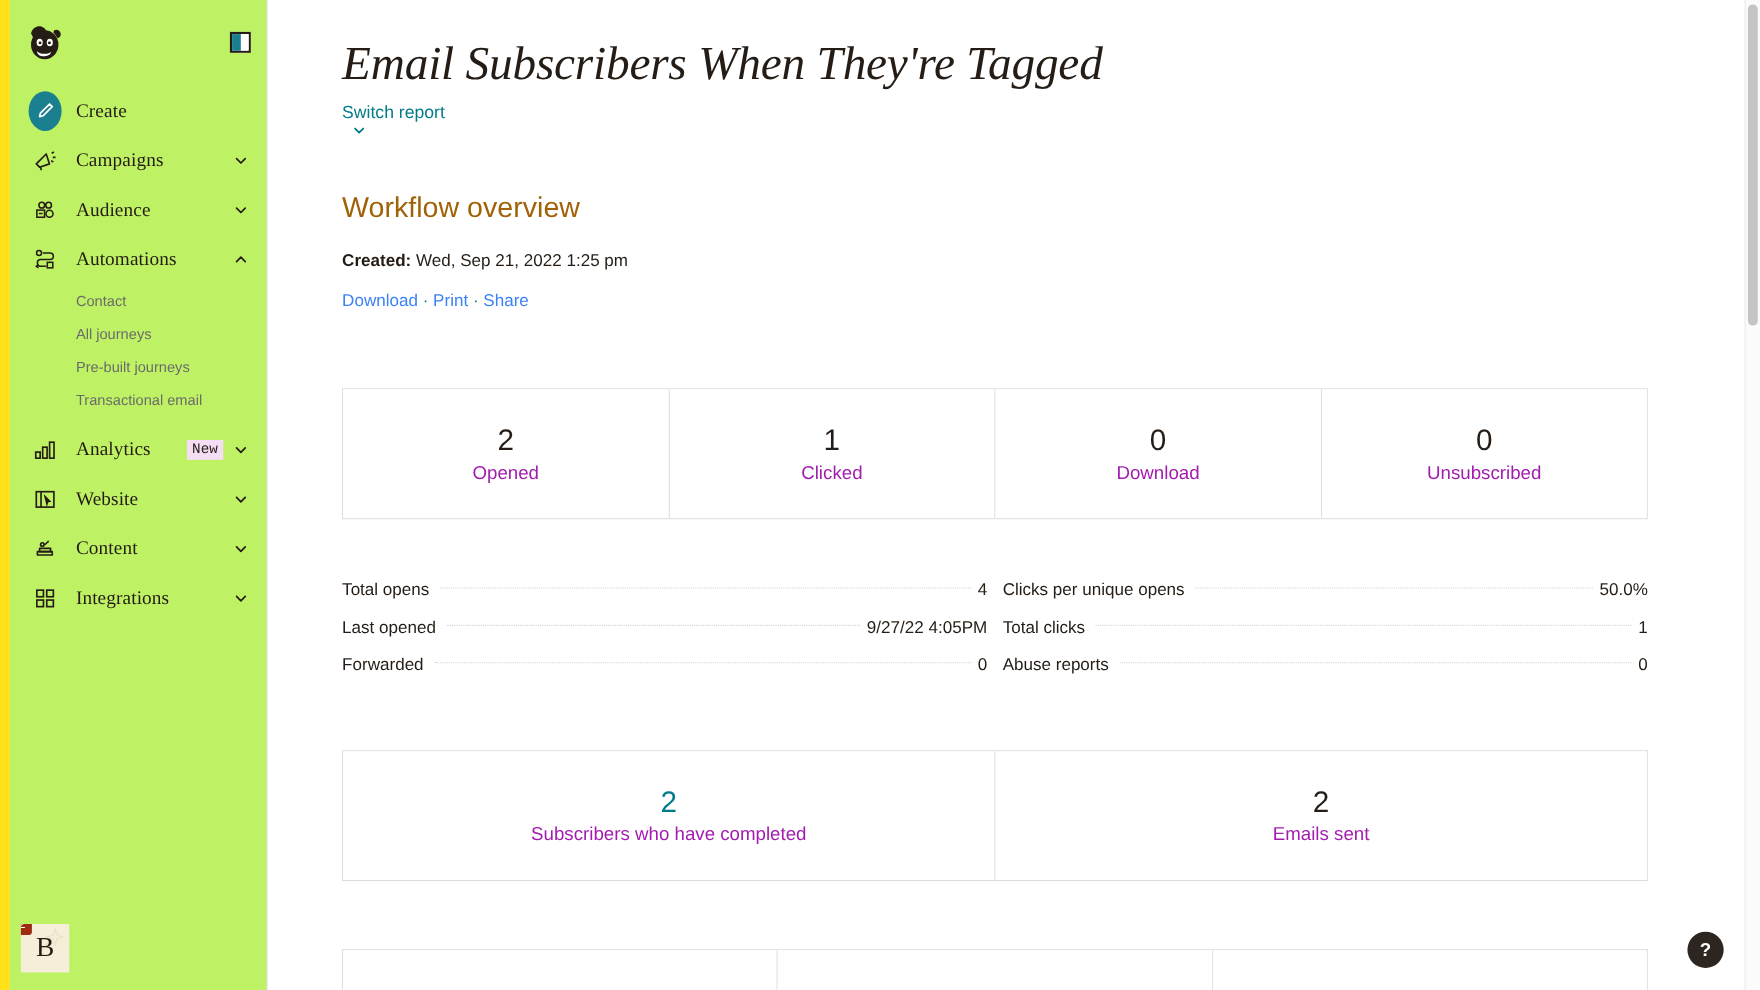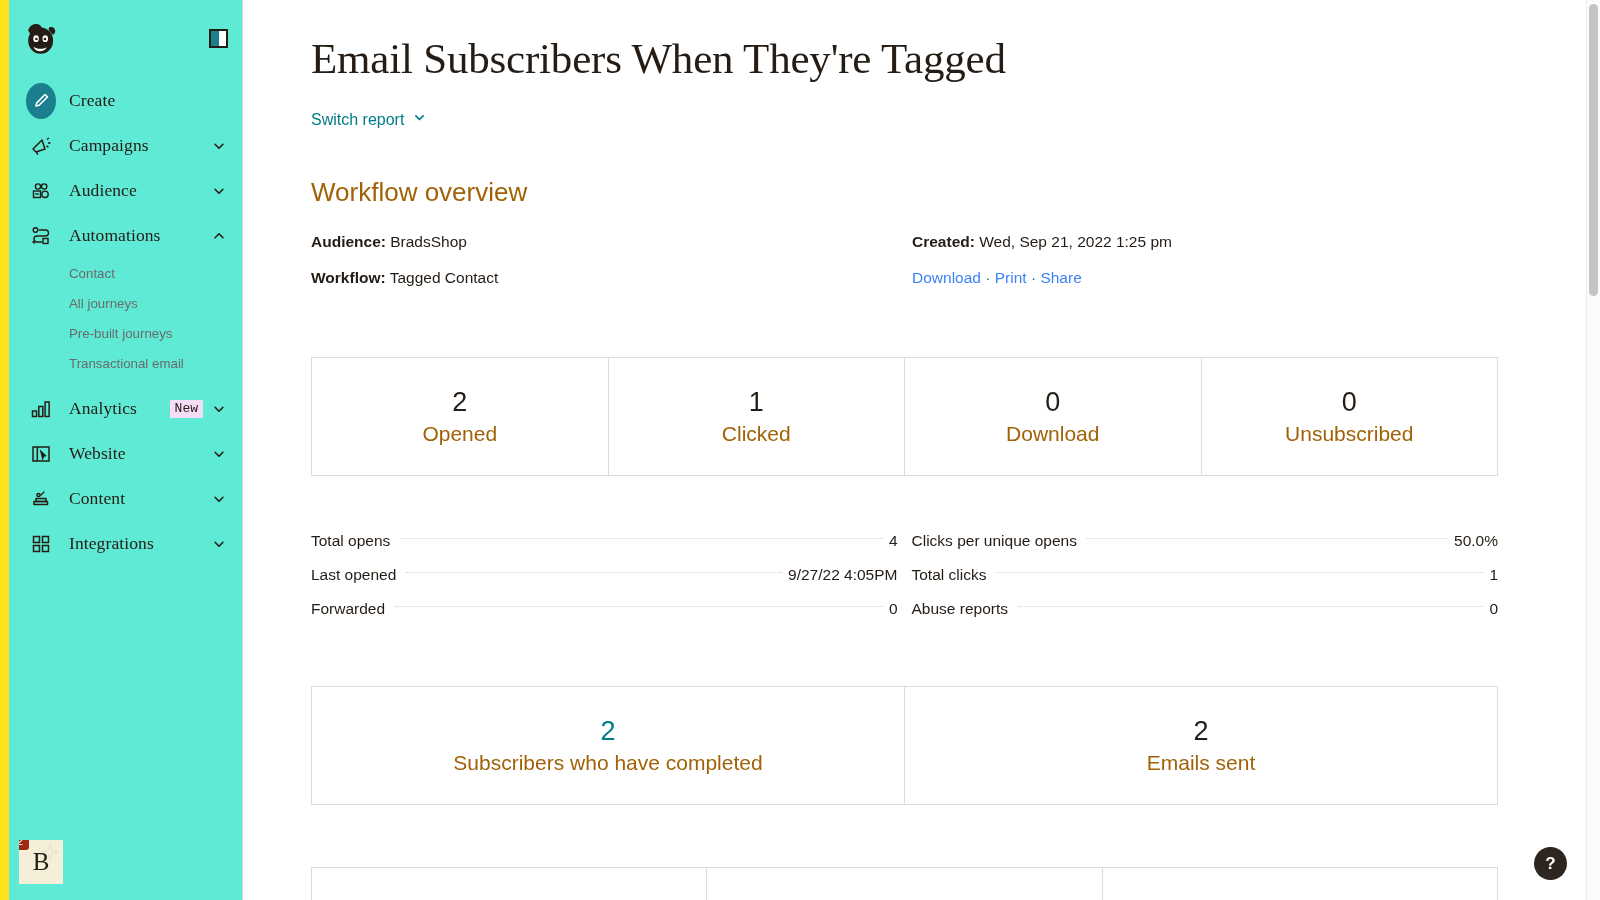--- a/index.html
+++ b/index.html
@@ -15,21 +15,21 @@
   .yellow-strip {
     width: 9px; height: 900px;
     background: #ffe01b;
     flex: 0 0 9px;
   }
 
   
   .sidebar {
     width: 243px; height: 900px;
     flex: 0 0 234px;
-    background: #5eead4;
+    background: #bef264;
     border-right: 1px solid #d9d9d9;
     position: relative;
   }
   .sb-top {
     height: 76px;
     display: flex; align-items: center;
     justify-content: space-between;
     padding: 0 14px 0 10px;
   }
   .mc-logo { width: 42px; height: 42px; }
@@ -144,27 +144,29 @@
     padding: 36px 95px 0 68px;
     max-width: 1350px;
   }
   .page-title {
     font-family: "Liberation Serif", serif;
     font-size: 43px;
     font-weight: 400;
     color: #241c15;
     letter-spacing: -0.2px;
     line-height: 1.08;
+    font-style: italic;
   }
   .switch-report {
-    margin-top: 29px;
+    margin-top: 12px;
     display: inline-flex; 
     color: #007c89;
     font-size: 16px;
     cursor: pointer;
+    flex-direction: column;
   }
   .switch-report .chev2 {
     margin-left: 9px; width: 13px; height: 13px;
   }
 
   .section-title {
     font-family: "Liberation Sans", sans-serif;
     font-size: 26px;
     font-weight: 400;
     color: #a16207;
@@ -208,22 +210,22 @@
   .card:last-child { border-right: none; }
   .card .big {
     font-size: 27px;
     color: #241c15;
     font-weight: 400;
     line-height: 1.05;
     margin-bottom: 6px;
   }
   .card .big.teal { color: #007c89; }
   .card .cap {
-    font-size: 21px;
-    color: #a16207;
+    font-size: 17px;
+    color: #a21caf;
   }
 
   
   .stats {
     display: flex;
     margin-top: 48px;
     gap: 14px;
   }
   .stats-col { flex: 1; min-width: 0; }
   .stat-row {
@@ -490,30 +492,20 @@
         <span class="chev2">
           <svg viewBox="0 0 16 16" width="13" height="13" fill="none" stroke="#007c89" stroke-width="2" stroke-linecap="round" stroke-linejoin="round">
               <path d="M3.5 6l4.5 4.5L12.5 6"></path>
             </svg>
         </span>
       </div>
 
       <h2 class="section-title">Workflow overview</h2>
 
       <div class="meta-grid">
-        <div class="meta-col">
-          <div class="meta-row">
-            <b>Audience:</b>
-            <span>BradsShop</span>
-          </div>
-          <div class="meta-row">
-            <b>Workflow:</b>
-            <span>Tagged Contact</span>
-          </div>
-        </div>
         <div class="meta-col right">
           <div class="meta-row">
             <b>Created:</b>
             <span>Wed, Sep 21, 2022 1:25 pm</span>
           </div>
           <div class="meta-row meta-links">
             <a>Download</a>
             <span class="dot-sep">·</span>
             <a>Print</a>
             <span class="dot-sep">·</span>

